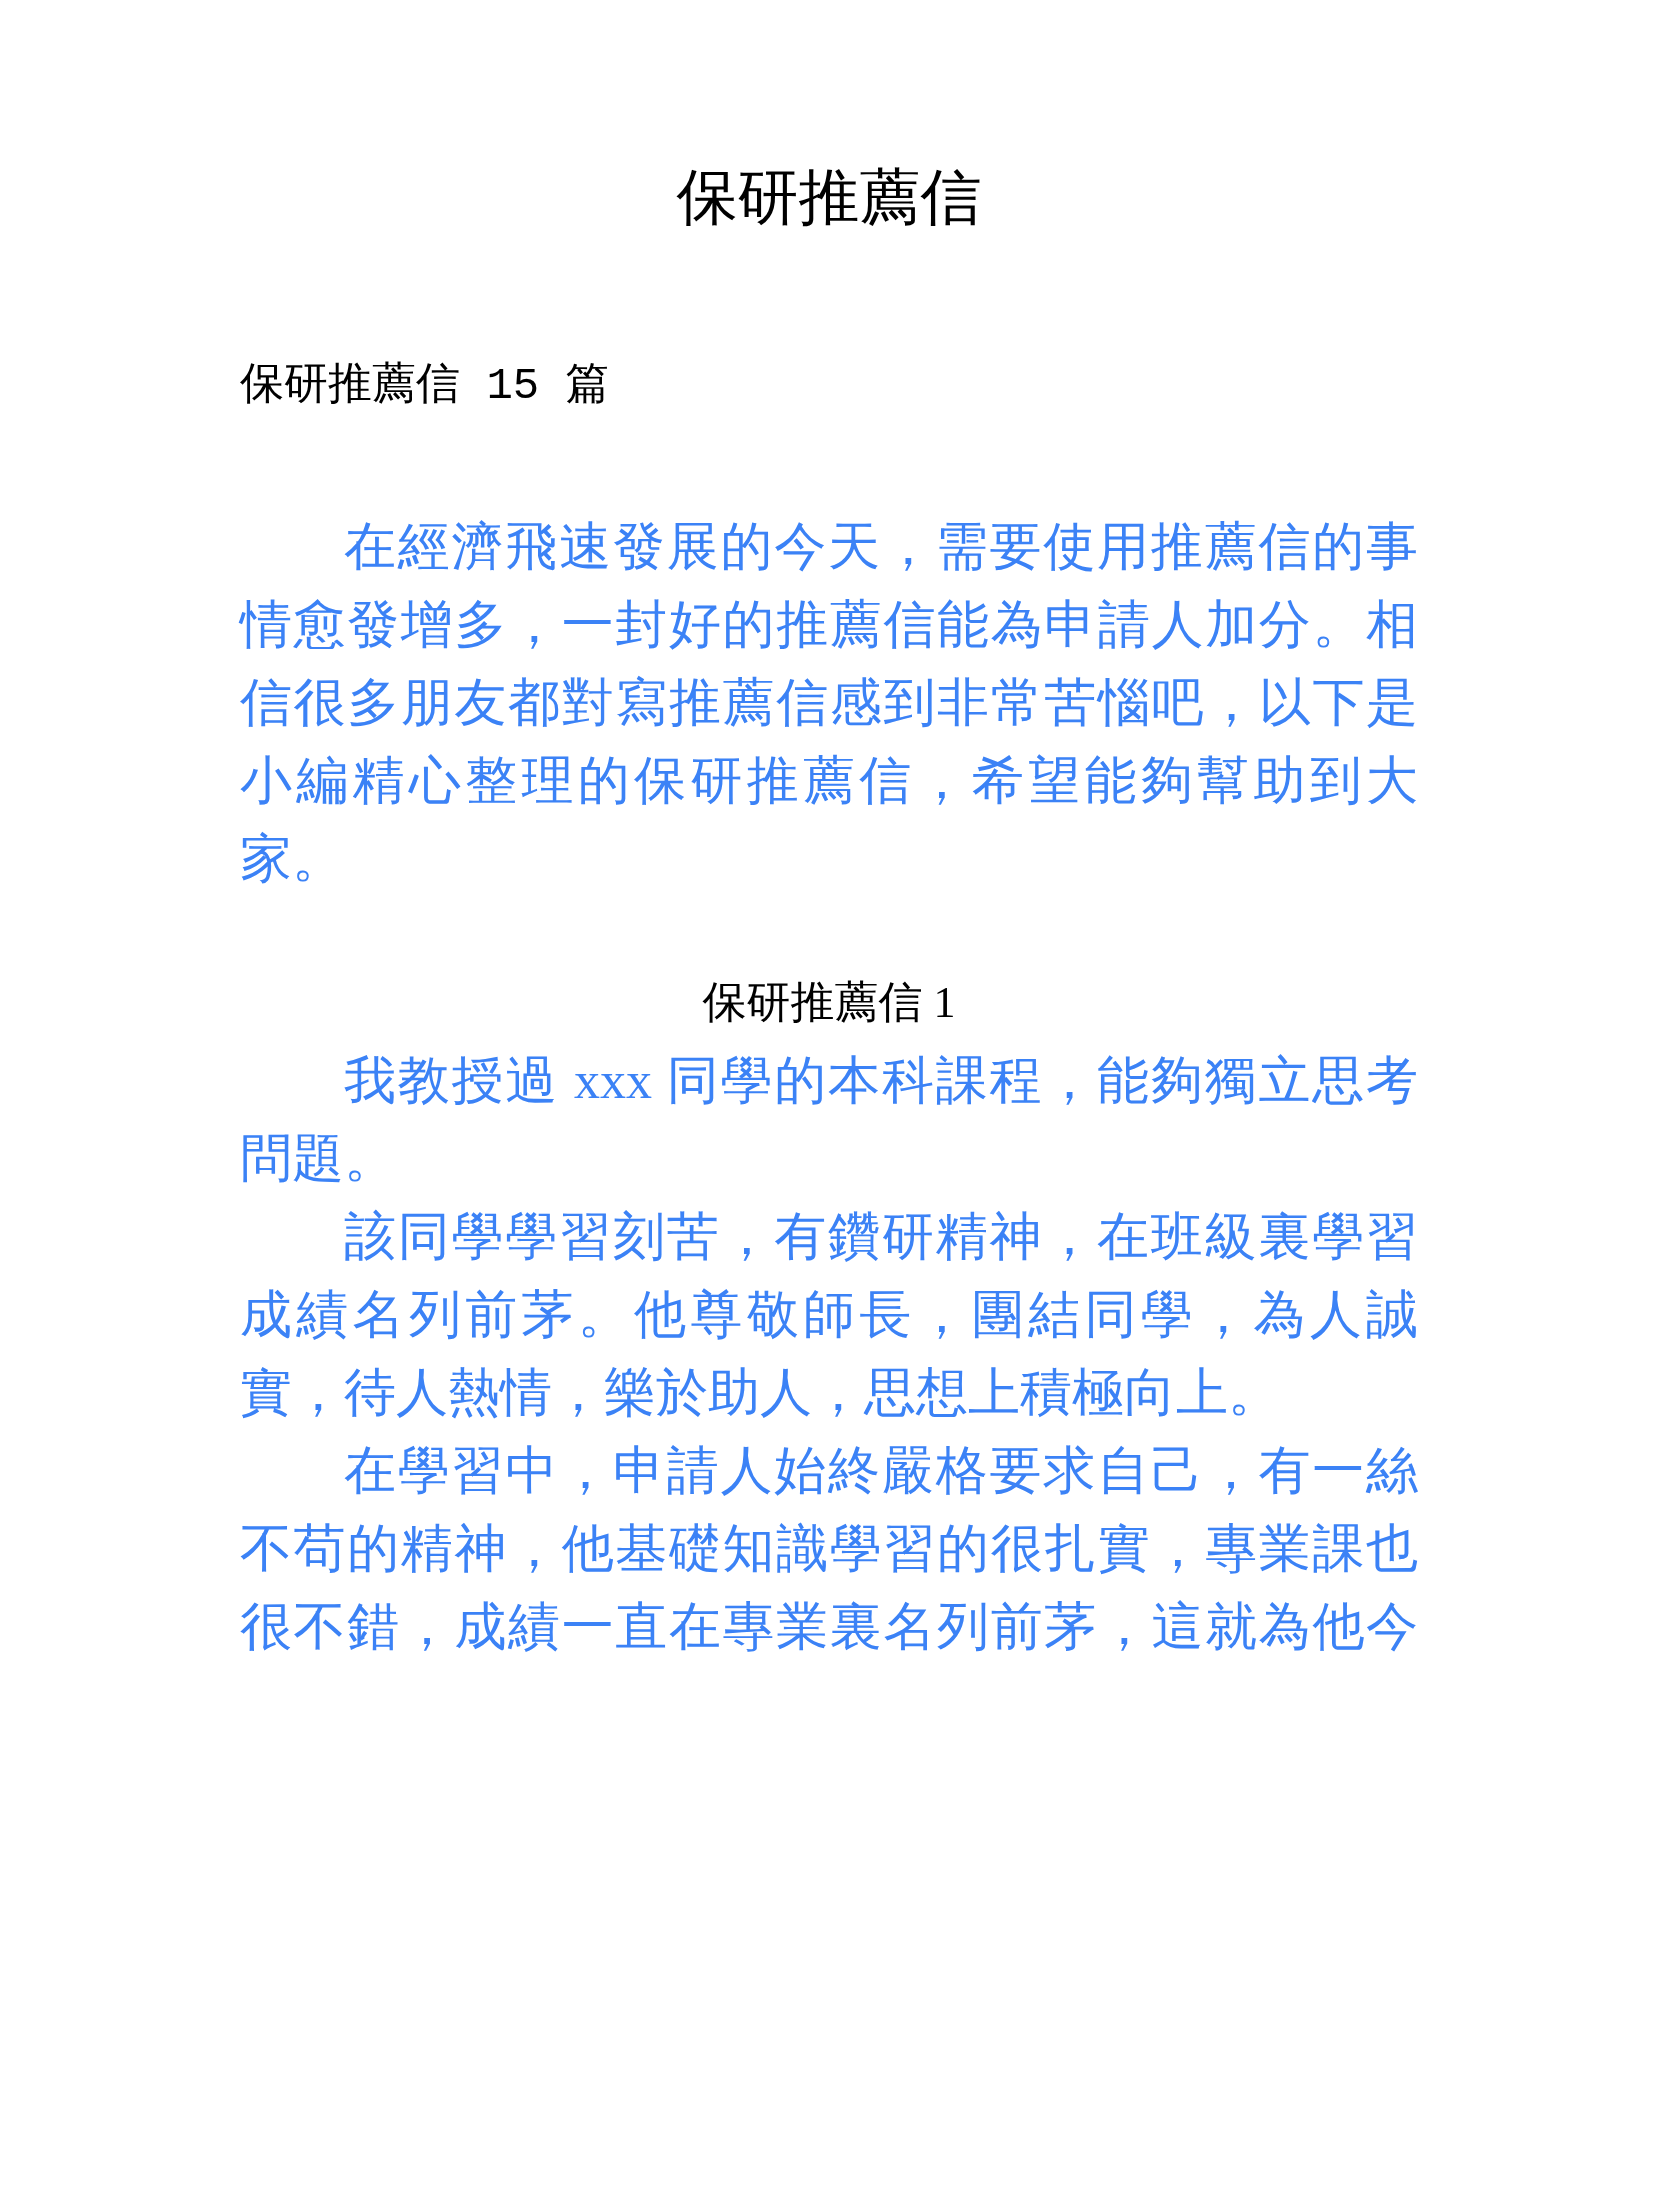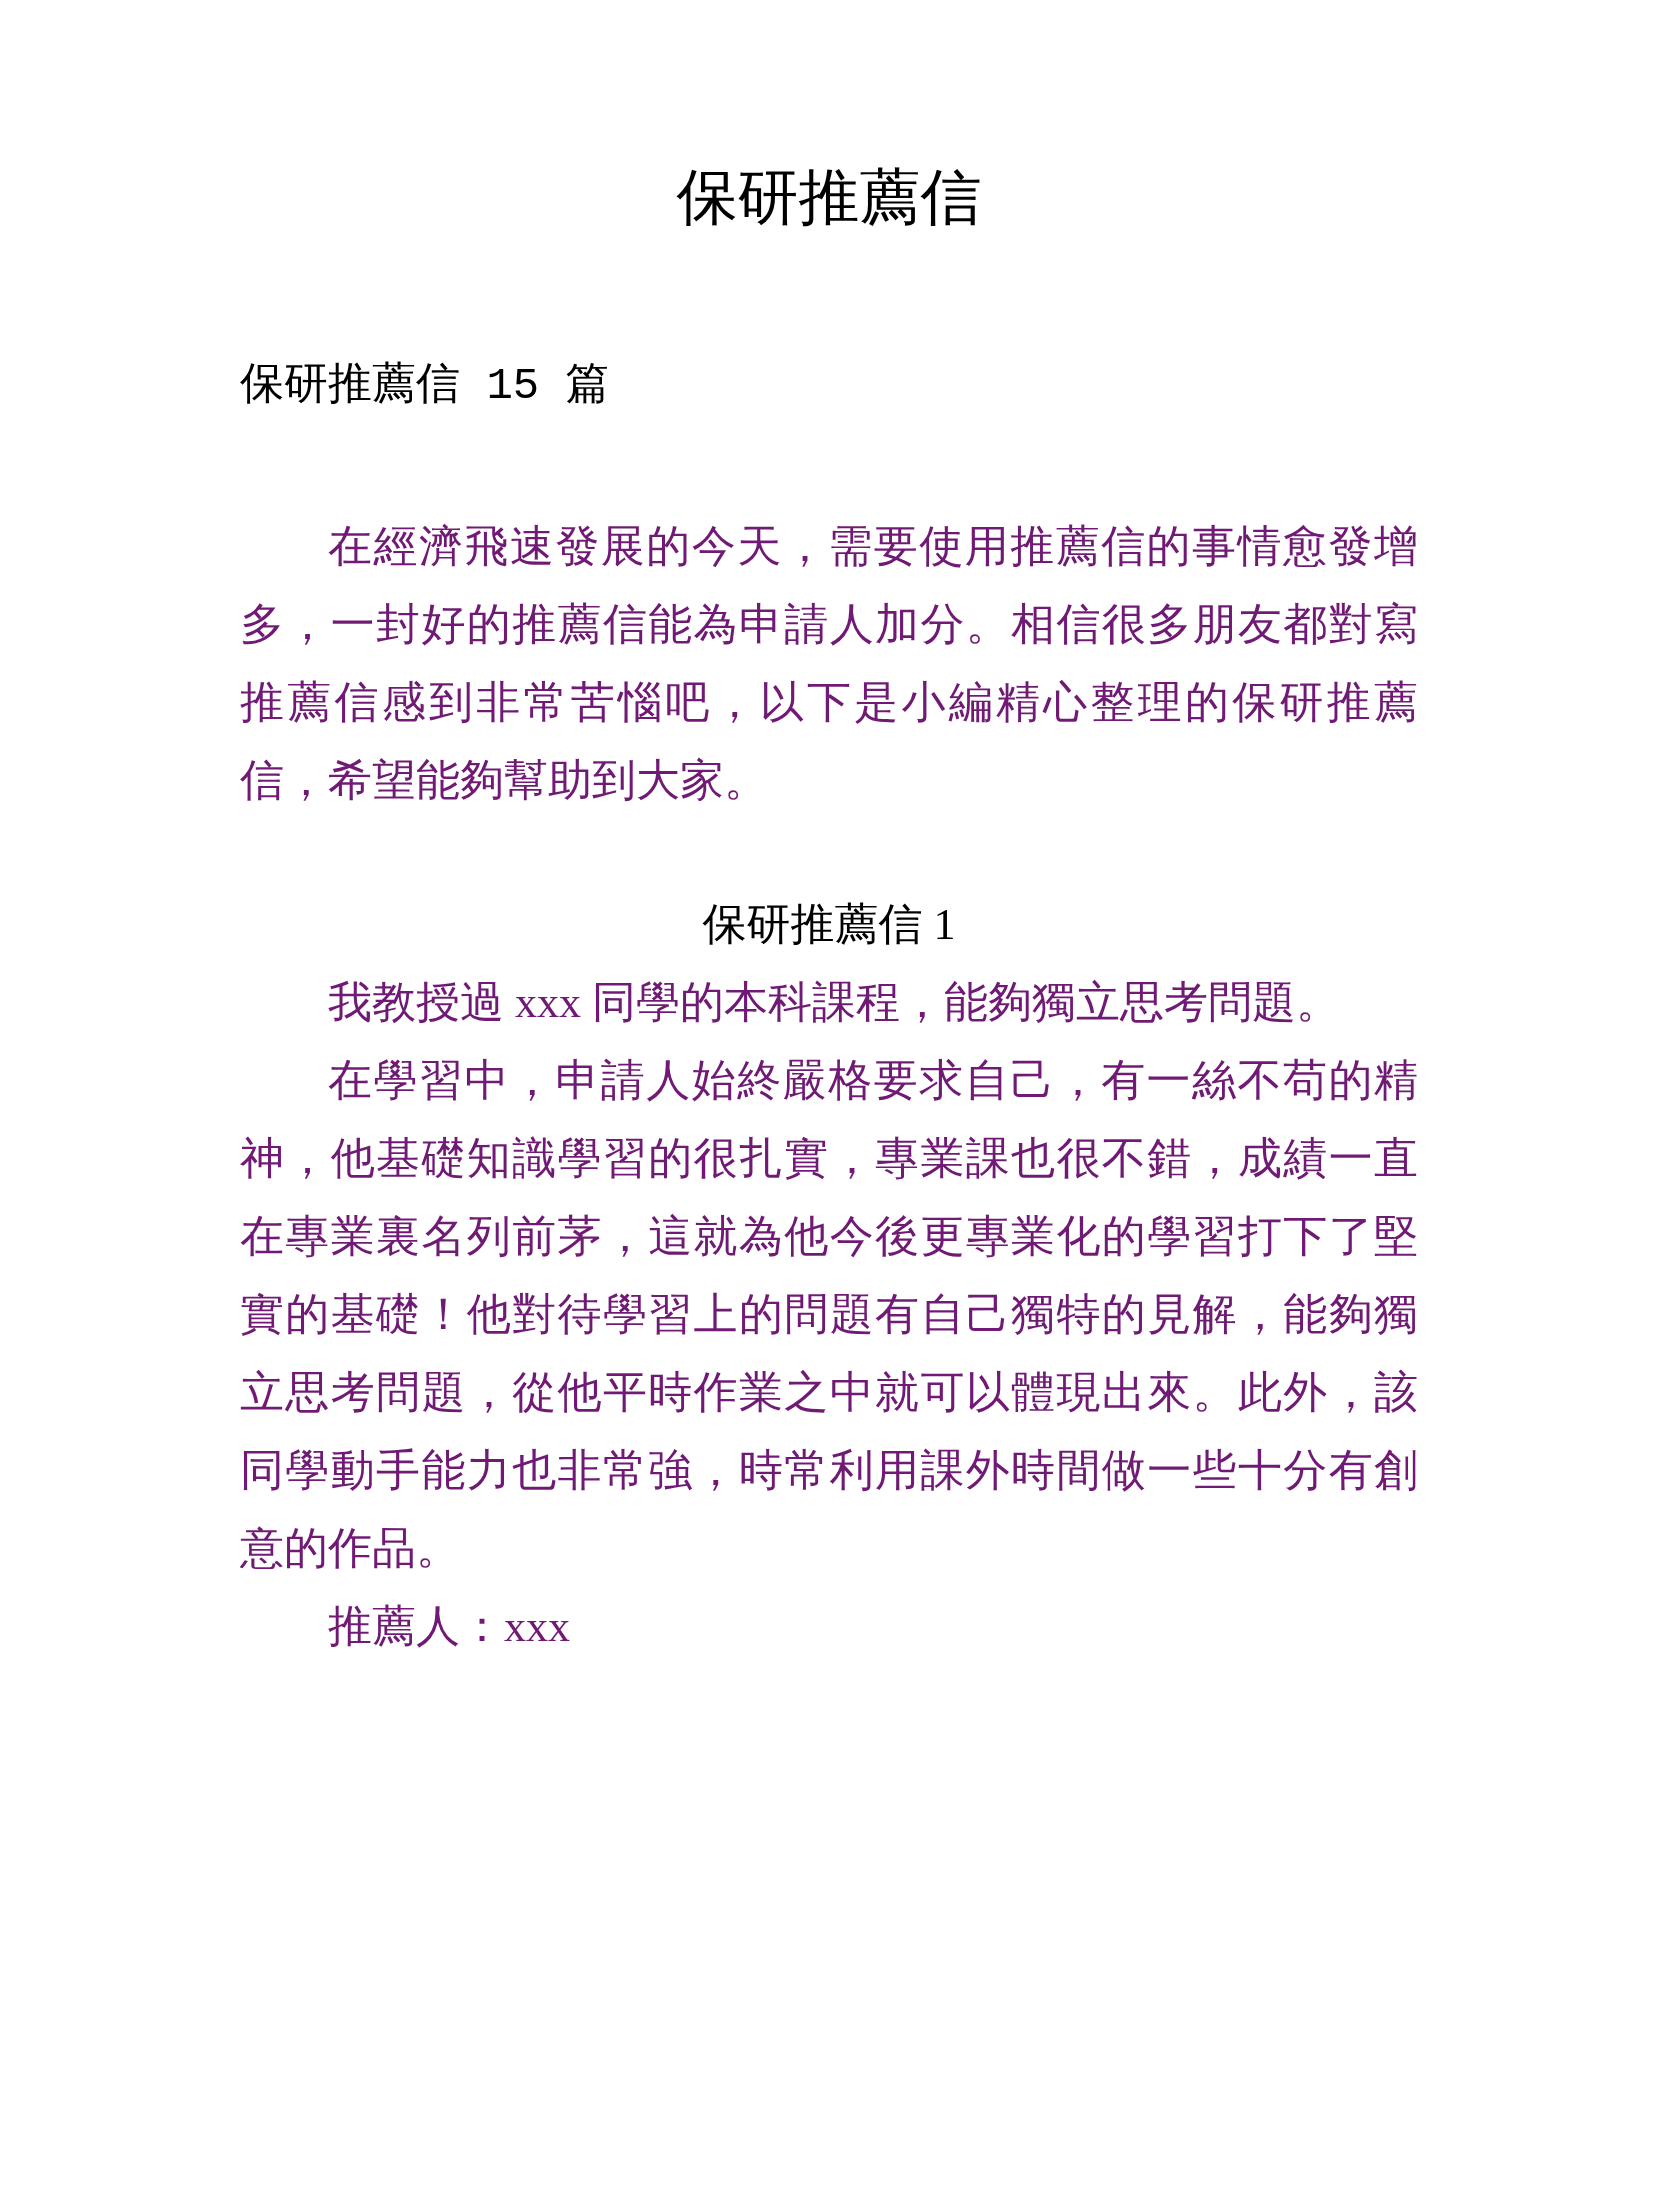--- a/index.html
+++ b/index.html
@@ -29,24 +29,24 @@
   }
   .collection-label {
     margin: 101px 0 0 0;
     font-size: 44px;
     line-height: 78px;
     text-align: left;
     font-family: Liberation Mono, monospace;
   }
   .para {
     margin: 0;
-    font-size: 44px;
+    font-size: 52px;
     line-height: 78px;
     text-align: justify;
-    color: #701a75;
+    color: #3b82f6;
   }
   .intro-para {
     margin-top: 83px;
   }
   .indent {
     text-indent: 2em;
   }
   .section-heading {
     margin: 66px 0 0 0;
     font-size: 44px;
@@ -64,20 +64,21 @@
     <h1 class="doc-title">保研推薦信</h1>
 
     <p class="collection-label">保研推薦信 15 篇</p>
 
     <p class="para intro-para indent">在經濟飛速發展的今天，需要使用推薦信的事情愈發增多，一封好的推薦信能為申請人加分。相信很多朋友都對寫推薦信感到非常苦惱吧，以下是小編精心整理的保研推薦信，希望能夠幫助到大家。</p>
 
     <h2 class="section-heading">保研推薦信 1</h2>
 
     <p class="para indent">我教授過 xxx 同學的本科課程，能夠獨立思考問題。</p>
 
+    <p class="para indent">該同學學習刻苦，有鑽研精神，在班級裏學習成績名列前茅。他尊敬師長，團結同學，為人誠實，待人熱情，樂於助人，思想上積極向上。</p>
 
     <p class="para indent">在學習中，申請人始終嚴格要求自己，有一絲不苟的精神，他基礎知識學習的很扎實，專業課也很不錯，成績一直在專業裏名列前茅，這就為他今後更專業化的學習打下了堅實的基礎！他對待學習上的問題有自己獨特的見解，能夠獨立思考問題，從他平時作業之中就可以體現出來。此外，該同學動手能力也非常強，時常利用課外時間做一些十分有創意的作品。</p>
 
 
     <p class="para indent">推薦人：xxx</p>
 
   </div>
 </div>
 
 

